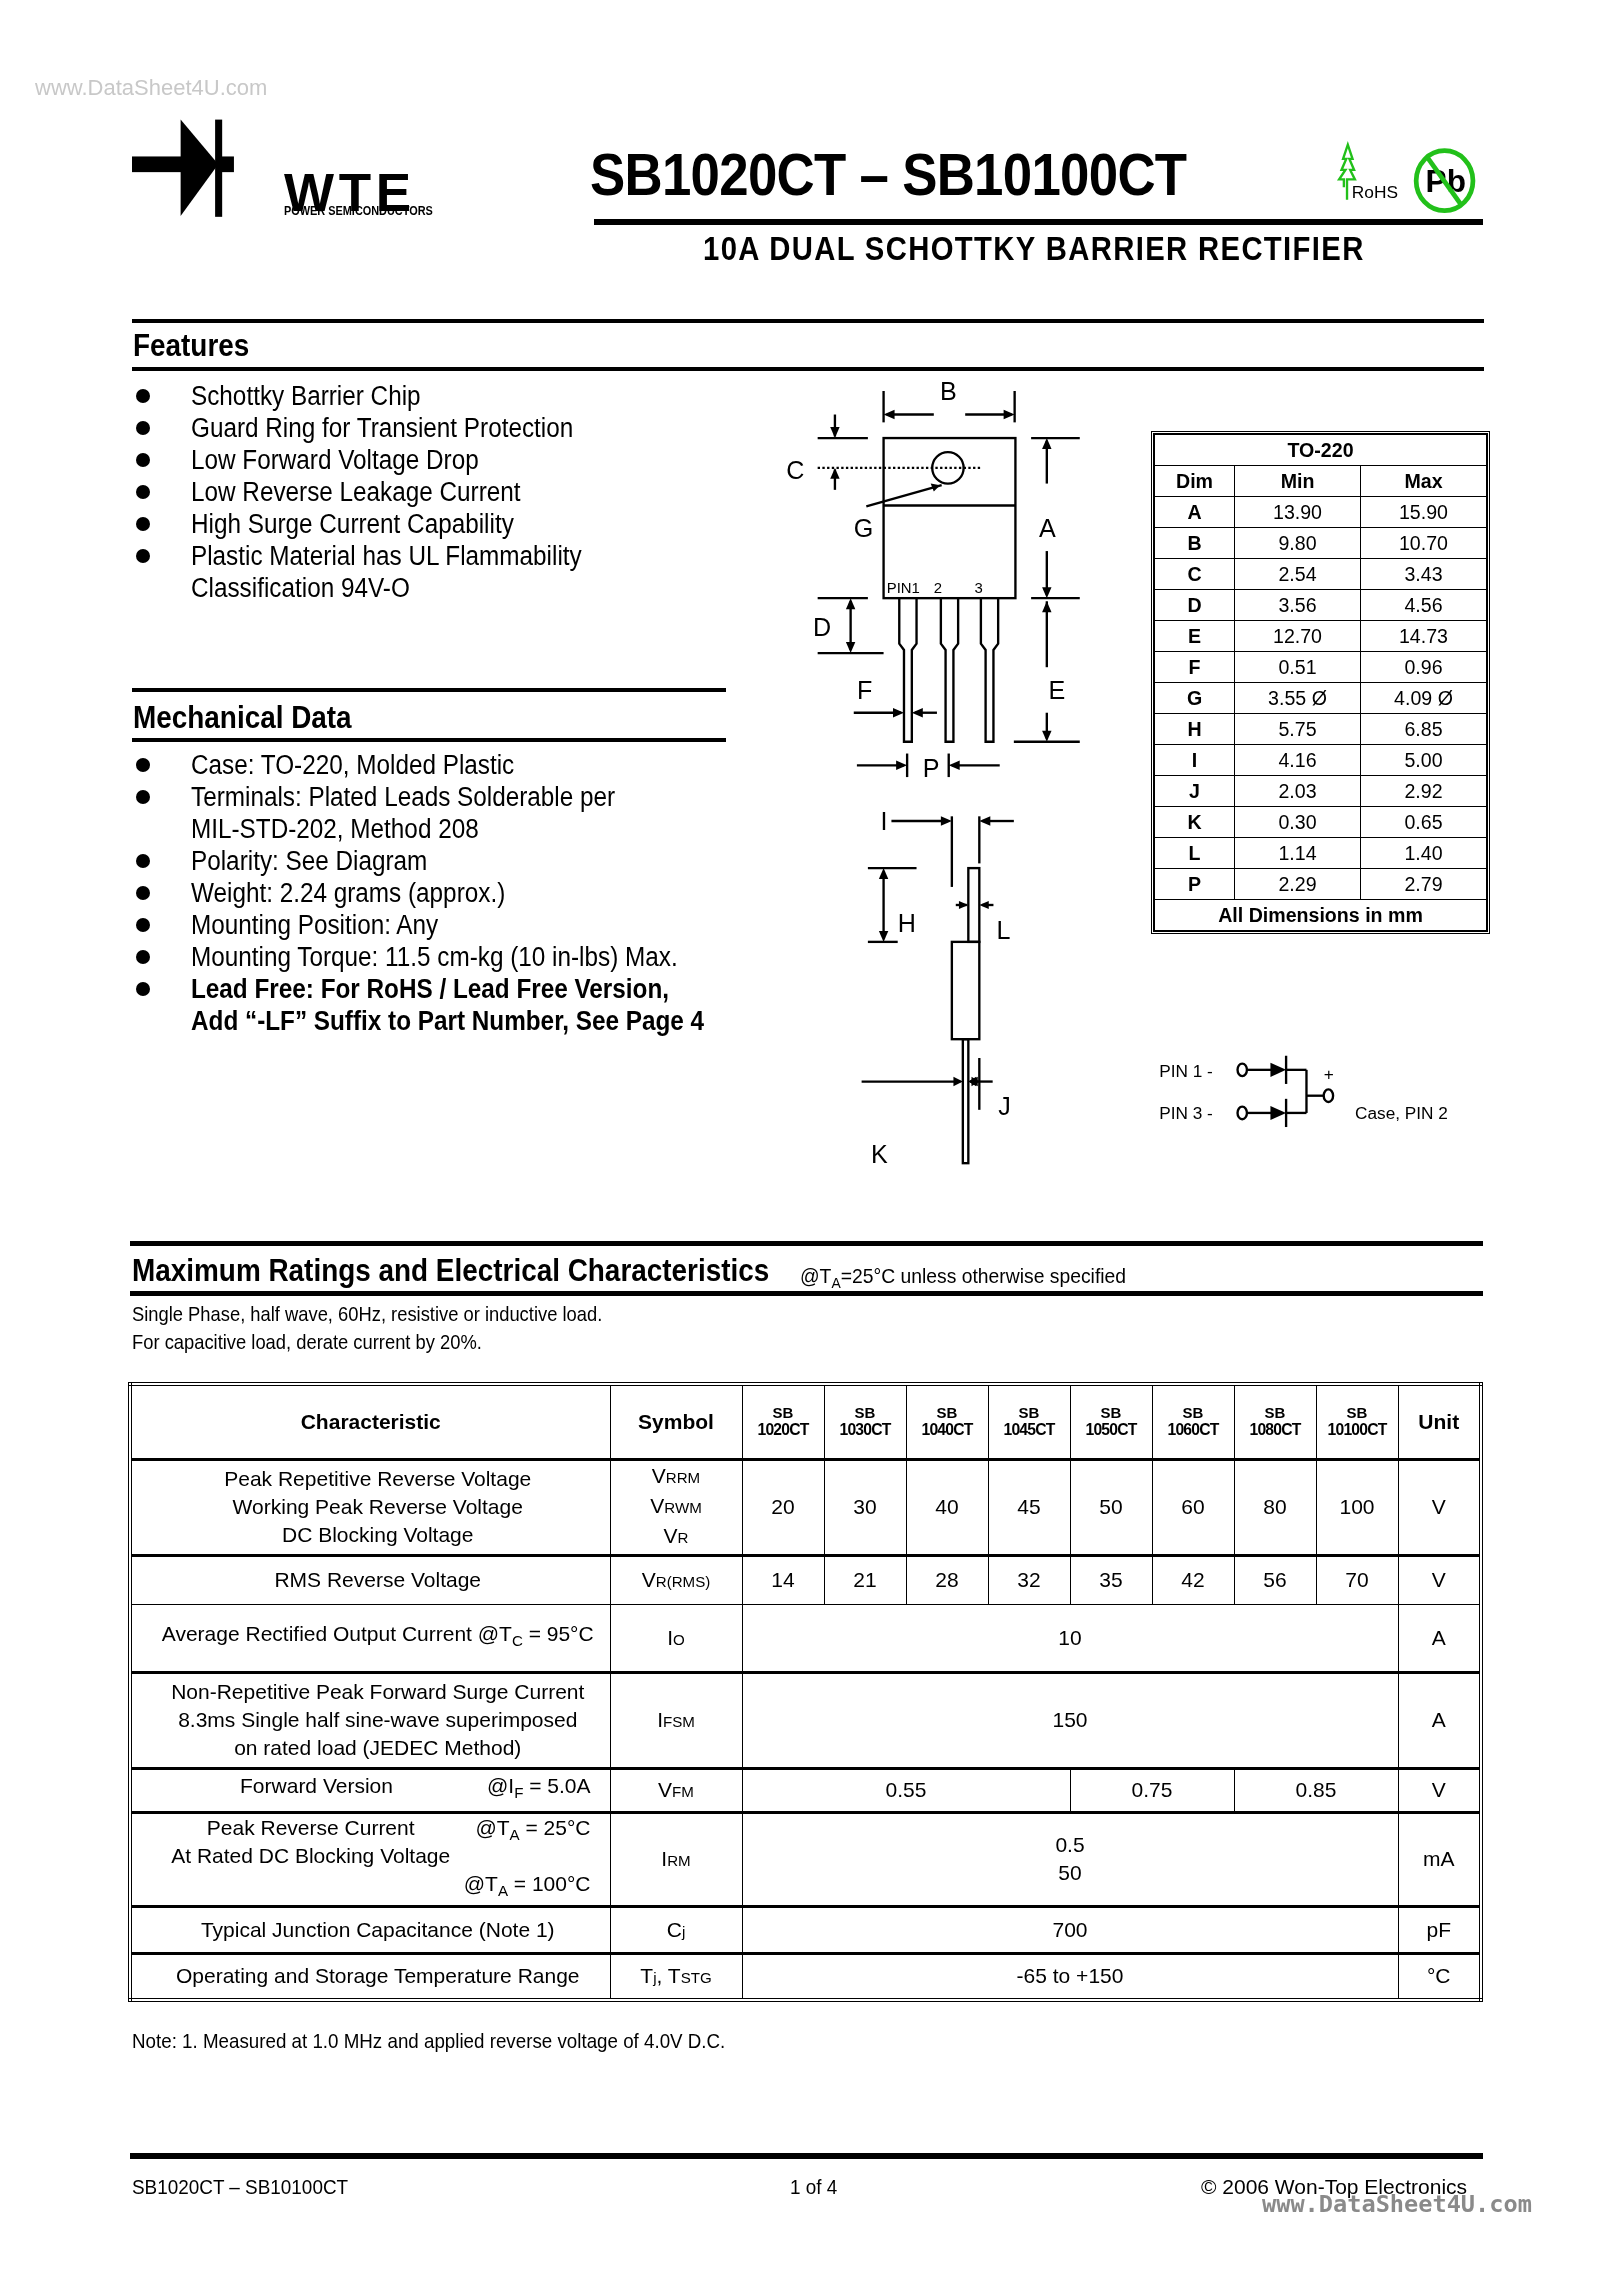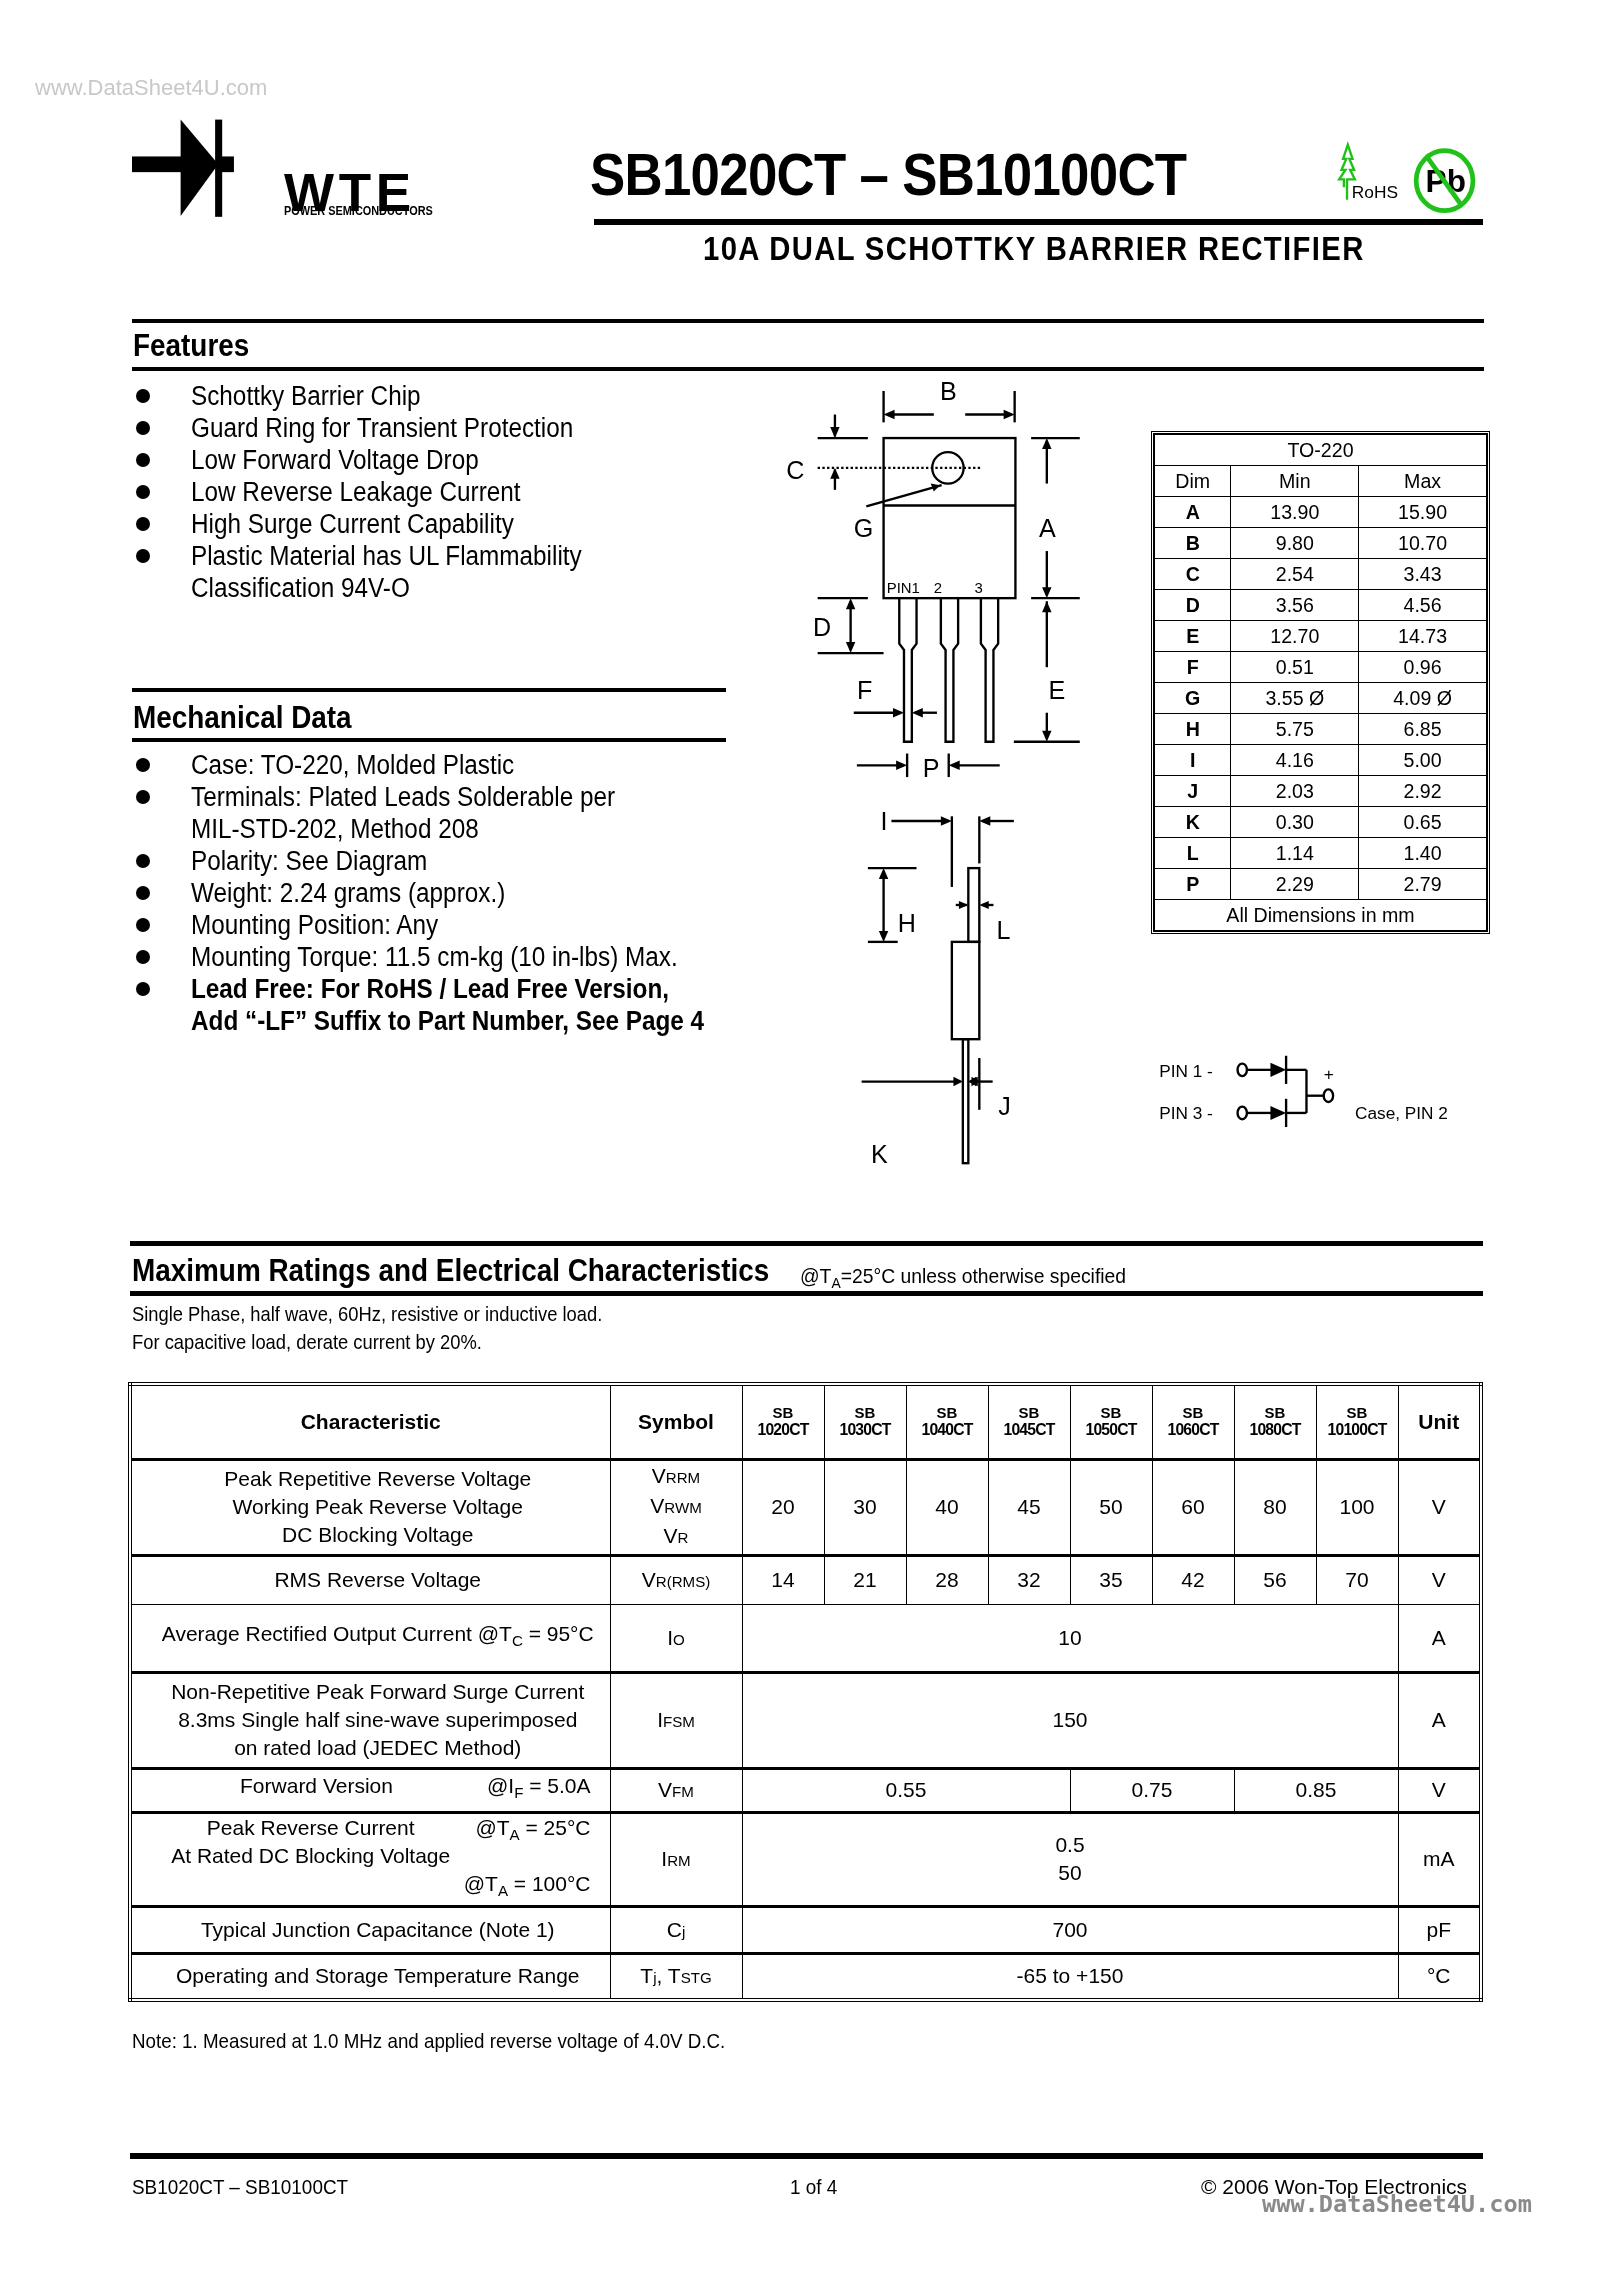--- a/index.html
+++ b/index.html
@@ -24,21 +24,21 @@
   .blist li { position: relative; padding-left: 58px; transform-origin: left; white-space: nowrap; }
   .blist li .dot { position: absolute; left: 3.1px; top: 9.4px; width: 14px; height: 14px; border-radius: 50%; background: #000; }
   .blist li .txt { display: inline-block; transform: scaleX(0.9); transform-origin: left; }
   .blist li.bold .txt { font-weight: bold; }
   .blist li .cont { display: block; }
 
   
   .dimtbl { left: 1151px; top: 431px; width: 333px; border: 3.1px double #000; border-collapse: collapse; }
   .dimtbl table { border-collapse: collapse; width: 100%; }
   .dimtbl td, .dimtbl th { border: 1.6px solid #000; text-align: center; font-size: 19.6px; height: 30px; padding: 0; }
-  .dimtbl th { font-weight: normal; }
+  .dimtbl th { font-weight: bold; }
   .dimtbl td.dim { font-weight: bold; }
 
   
   .maintbl { left: 128px; top: 1382px; width: 1355px; }
   .maintbl table { border-collapse: collapse; width: 100%; border: 4.7px double #000; }
   .maintbl td, .maintbl th { border: 1.6px solid #000; text-align: center; font-size: 21px; padding: 0; }
   .maintbl th { font-weight: bold; }
   .maintbl tr.thick td, .maintbl tr.thick th { border-top: 3.9px solid #000; }
   .maintbl td.char { text-align: center; padding-left: 14px; line-height: 28px; }
   .maintbl td.char .cond { float: right; padding-right: 19px; }

